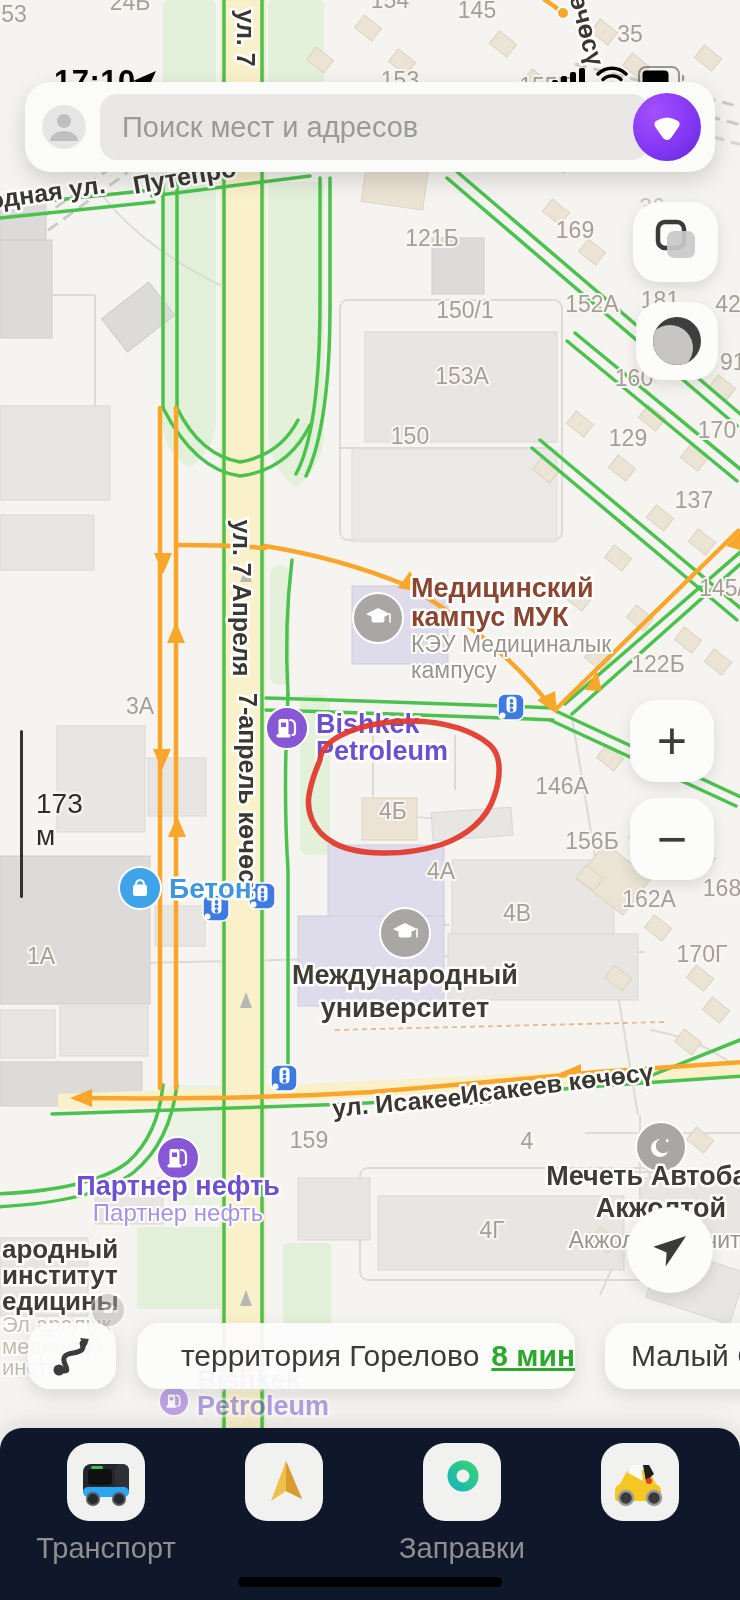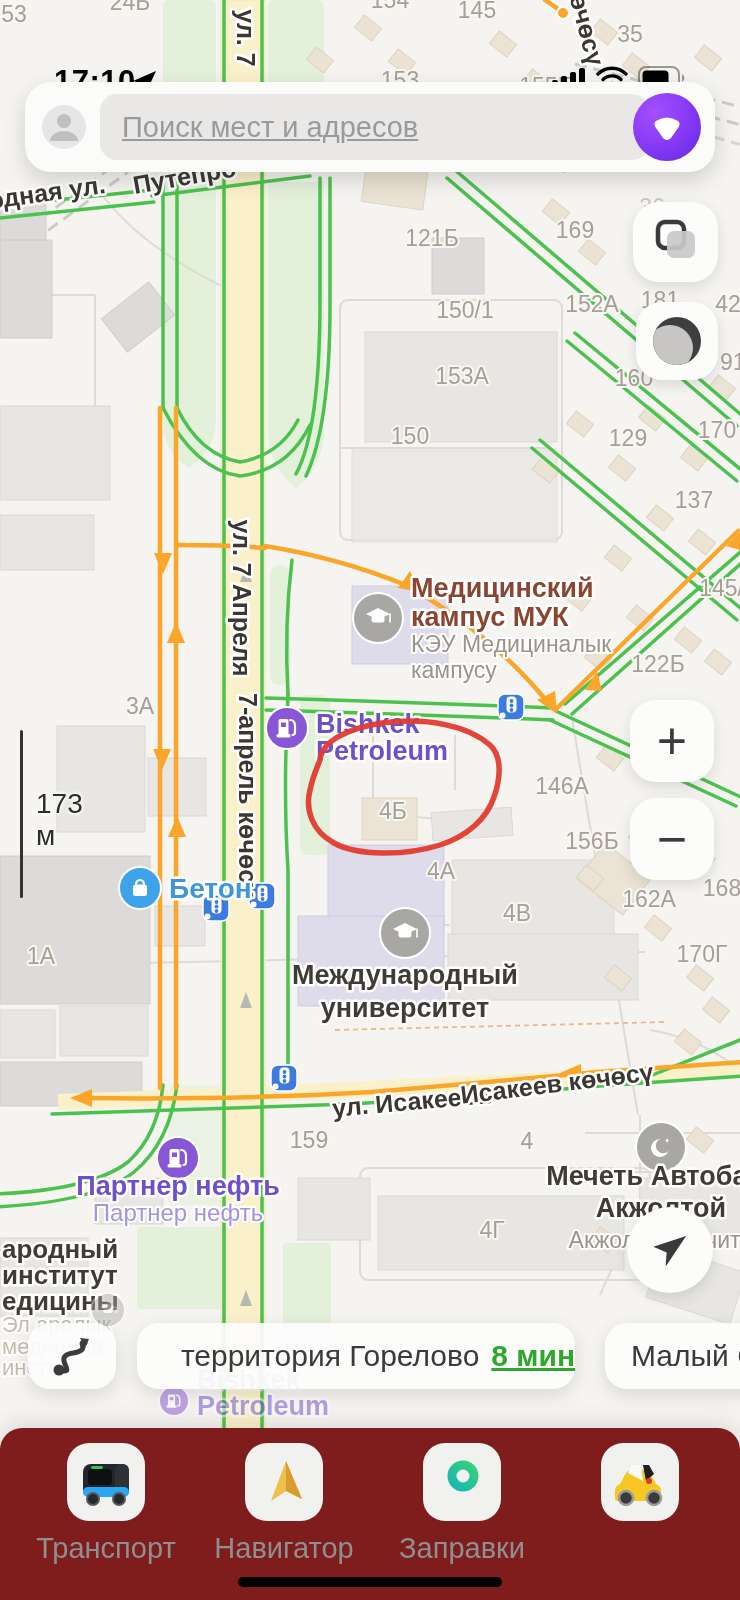--- a/index.html
+++ b/index.html
@@ -33,21 +33,21 @@
 
   
   .statusbar{position:absolute;left:0;top:0;width:740px;height:60px;z-index:30;margin-top:40px;}
   .time{position:absolute;left:54px;top:24px;font-size:31px;font-weight:bold;color:#000;letter-spacing:.5px;}
   .loc-arrow{position:absolute;left:130px;top:28px;}
   .sb-icons{position:absolute;right:54px;top:26px;display:flex;align-items:center;gap:10px;}
 
   .searchbar{position:absolute;left:25px;top:82px;width:690px;height:90px;background:#FBFBFA;border-radius:26px;box-shadow:0 8px 22px rgba(40,40,40,.18);z-index:30;display:flex;align-items:center;}
   .avatar{position:absolute;left:17px;top:23px;width:44px;height:44px;border-radius:50%;background:#E6E6E6;}
   .search-pill{position:absolute;left:75px;top:12px;width:549px;height:66px;background:#E9E8E7;border-radius:17px;display:flex;align-items:center;padding-left:22px;}
-  .search-ph{font-size:29px;color:#9A9A9A;text-decoration:underline;}
+  .search-ph{font-size:29px;color:#9A9A9A;}
   .alice{position:absolute;right:14px;top:11px;width:68px;height:68px;border-radius:50%;background:radial-gradient(circle at 32% 28%,#A44FFF 0%,#8438F5 55%,#6326DC 100%);display:flex;align-items:center;justify-content:center;}
 
   .mapbtn{position:absolute;background:#FCFCFB;border-radius:26px;box-shadow:0 5px 14px rgba(60,60,60,.14);display:flex;align-items:center;justify-content:center;z-index:20;}
   #btn-layers{left:633px;top:202px;width:85px;height:80px;}
   #btn-traffic{left:636px;top:302px;width:82px;height:78px;}
   #btn-zoomin{left:630px;top:700px;width:84px;height:82px;font-size:52px;color:#3C3C3C;font-weight:400;}
   #btn-zoomout{left:630px;top:798px;width:84px;height:82px;font-size:52px;color:#3C3C3C;}
   #btn-locate{left:627px;top:1207px;width:86px;height:86px;border-radius:50%;}
 
   .scalebox{position:absolute;left:20px;top:730px;z-index:15;}
@@ -55,21 +55,21 @@
   .scale-text{position:absolute;left:16px;top:58px;font-size:28px;color:#2E2D2B;text-shadow:0 0 4px #fff,0 0 4px #fff,0 0 4px #fff;}
 
   .cards{position:absolute;left:0;top:1323px;width:740px;height:66px;z-index:25;}
   .card{position:absolute;top:0;height:66px;background:rgba(252,252,252,.93);border-radius:22px;box-shadow:0 6px 18px rgba(60,60,60,.15);display:flex;align-items:center;}
   #card-route{left:28px;width:88px;justify-content:center;}
   #card-dest1{left:137px;width:438px;justify-content:center;gap:12px;padding-left:44px;}
   #card-dest2{left:605px;width:180px;padding-left:26px;border-top-right-radius:0;border-bottom-right-radius:0;}
   .dest-name{font-size:30px;color:#3A3A3A;white-space:nowrap;}
   .dest-eta{font-size:30px;font-weight:bold;color:#2DA82C;white-space:nowrap;text-decoration:underline;}
 
-  .panel{position:absolute;left:0;top:1428px;width:740px;height:172px;background:#7f1d1d;border-radius:22px 22px 0 0;box-shadow:0 -6px 20px rgba(60,60,60,.12);z-index:40;}
+  .panel{position:absolute;left:0;top:1428px;width:740px;height:172px;background:#0f172a;border-radius:22px 22px 0 0;box-shadow:0 -6px 20px rgba(60,60,60,.12);z-index:40;}
   .tile{position:absolute;top:15px;width:78px;height:78px;background:#F1F1F0;border-radius:22px;display:flex;align-items:center;justify-content:center;}
   .tile-label{position:absolute;top:104px;width:180px;text-align:center;font-size:29px;color:#8F8F8F;}
   .homebar{position:absolute;left:238px;top:149px;width:264px;height:10px;border-radius:5px;background:#000;}
 </style>
 </head>
 <body>
 
 <div class="screen">
 
   
@@ -576,17 +576,16 @@
       <svg width="58" height="58" viewBox="-29 -29 58 58">
         <path d="M-25,9 q0,-5 5,-7 l6,-11 q2,-3 6,-3 h12 q4,0 6,3 l6,11 q5,2 5,7 v7 q0,3 -3,3 h-40 q-3,0 -3,-3 z" fill="#F6C623"></path>
         <path d="M-12,-9 l4,-8 h9 l2,16 z" fill="#FAFAFA"></path>
         <path d="M3,-17 l6,0 5,9 -8,7 z" fill="#1E1E1E"></path>
         <circle cx="9" cy="-1" r="3" fill="#E03A2F"></circle>
         <circle cx="-14" cy="16" r="7" fill="#3A3A3A" stroke="#9A9A9A" stroke-width="2.5"></circle>
         <circle cx="14" cy="16" r="7" fill="#3A3A3A" stroke="#9A9A9A" stroke-width="2.5"></circle>
       </svg>
     </div>
     <div class="tile-label" style="left:16px">Транспорт</div>
-    <div class="tile-label" style="left:194px">Навигатор</div>
     <div class="tile-label" style="left:372px">Заправки</div>
     <div class="homebar"></div>
   </div>
 </div>
 
 </body></html>

